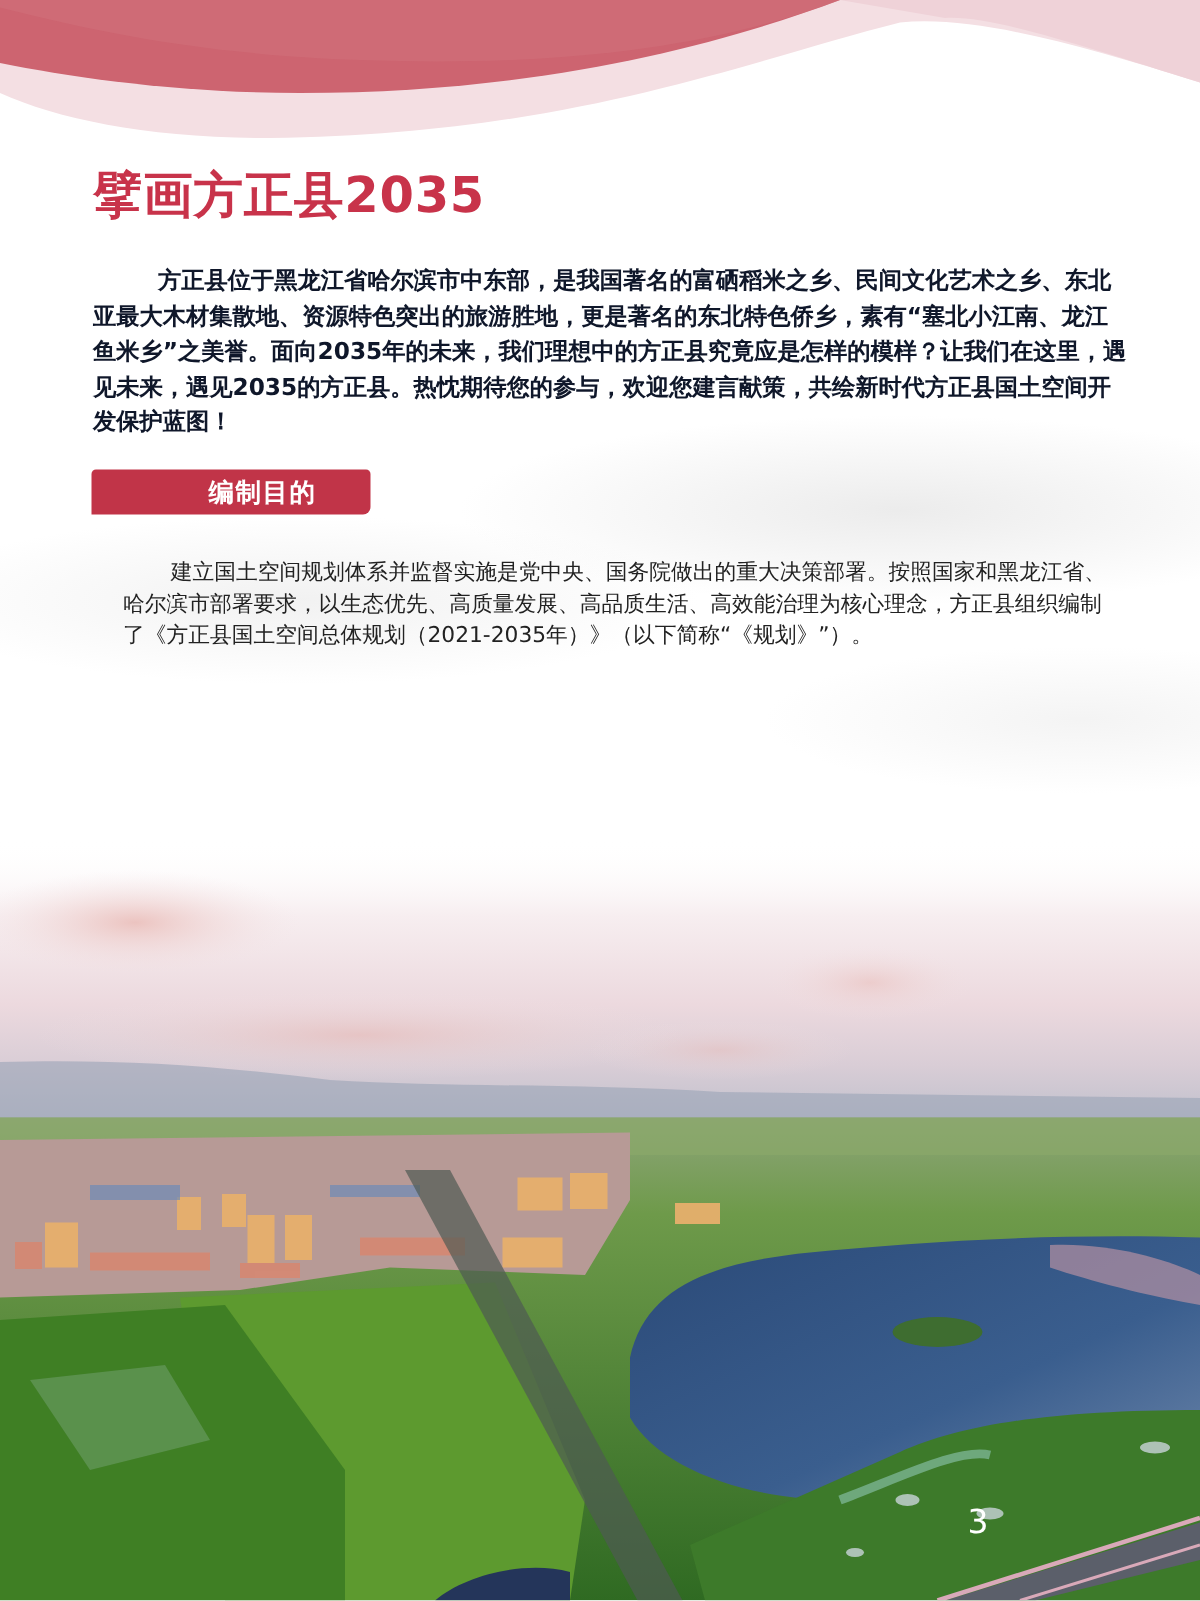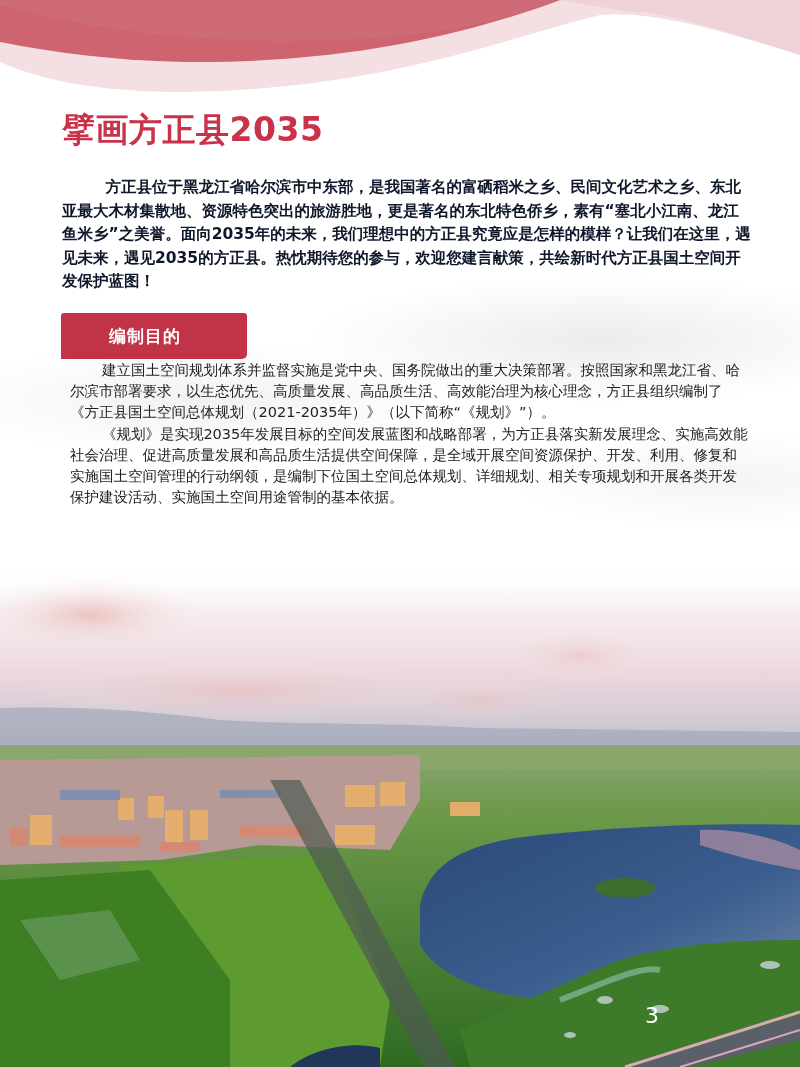--- a/index.html
+++ b/index.html
@@ -21,30 +21,30 @@
       position: absolute; left: 62px; top: 108px;
       font-size: 33px; font-weight: bold; color: #c8334a;
       letter-spacing: 0.5px; margin: 0;
     }
     .intro {
       position: absolute; left: 62px; top: 176px; width: 690px;
       font-size: 15.5px; font-weight: bold; line-height: 23.5px;
       text-indent: 2.8em; margin: 0; color: #0f172a;
     }
     .section-tag {
-      position: absolute; left: 61px; top: 313px; width: 186px; height: 46px;
+      position: absolute; left: 61px; top: 313px; width: 186px; height: 30px;
       background: #c13448; border-radius: 3px 3px 5px 0;
-      display: flex; align-items: center; padding-left: 48px; box-sizing: border-box;
+      display: flex; align-items: center; padding-left: 78px; box-sizing: border-box;
     }
     .section-tag span { color: #fff; font-size: 17px; font-weight: bold; letter-spacing: 1px; }
     .body-text {
       position: absolute; left: 70px; top: 360px; width: 680px;
       font-size: 14.5px; line-height: 21.2px; color: #222;
     }
-    .body-text p { margin: 0; text-indent: 2.2em; }
+    .body-text p { margin: 12px; text-indent: 2.2em; }
     .photo { position: absolute; left: 0; top: 560px; width: 800px; height: 507px; overflow: hidden; }
     .page-number {
       position: absolute; left: 645px; top: 1003px;
       font-size: 22px; color: #ffffff; font-family: "DejaVu Sans", sans-serif;
     }
   </style>
 </head>
 <body>
 
 <svg class="top-wave" viewBox="0 0 800 100" preserveAspectRatio="none">
@@ -59,21 +59,20 @@
 <h1 class="title">擘画方正县2035</h1>
 
 <p class="intro">方正县位于黑龙江省哈尔滨市中东部，是我国著名的富硒稻米之乡、民间文化艺术之乡、东北亚最大木材集散地、资源特色突出的旅游胜地，更是著名的东北特色侨乡，素有“塞北小江南、龙江鱼米乡”之美誉。面向2035年的未来，我们理想中的方正县究竟应是怎样的模样？让我们在这里，遇见未来，遇见2035的方正县。热忱期待您的参与，欢迎您建言献策，共绘新时代方正县国土空间开发保护蓝图！</p>
 
 <div class="section-tag">
   <span>编制目的</span>
 </div>
 
 <div class="body-text">
   <p>建立国土空间规划体系并监督实施是党中央、国务院做出的重大决策部署。按照国家和黑龙江省、哈尔滨市部署要求，以生态优先、高质量发展、高品质生活、高效能治理为核心理念，方正县组织编制了《方正县国土空间总体规划（2021-2035年）》（以下简称“《规划》”）。</p>
-  <p>《规划》是实现2035年发展目标的空间发展蓝图和战略部署，为方正县落实新发展理念、实施高效能社会治理、促进高质量发展和高品质生活提供空间保障，是全域开展空间资源保护、开发、利用、修复和实施国土空间管理的行动纲领，是编制下位国土空间总体规划、详细规划、相关专项规划和开展各类开发保护建设活动、实施国土空间用途管制的基本依据。</p>
 </div>
 
 <svg class="photo" viewBox="0 0 800 507" preserveAspectRatio="none">
   <defs>
     <linearGradient id="sky" x1="0" y1="0" x2="0" y2="1">
       <stop offset="0" stop-color="#ffffff" stop-opacity="0"></stop>
       <stop offset="0.25" stop-color="#f7eef0"></stop>
       <stop offset="0.55" stop-color="#ecd9de"></stop>
       <stop offset="0.75" stop-color="#d9cdd6"></stop>
       <stop offset="1" stop-color="#b7bcc9"></stop>

